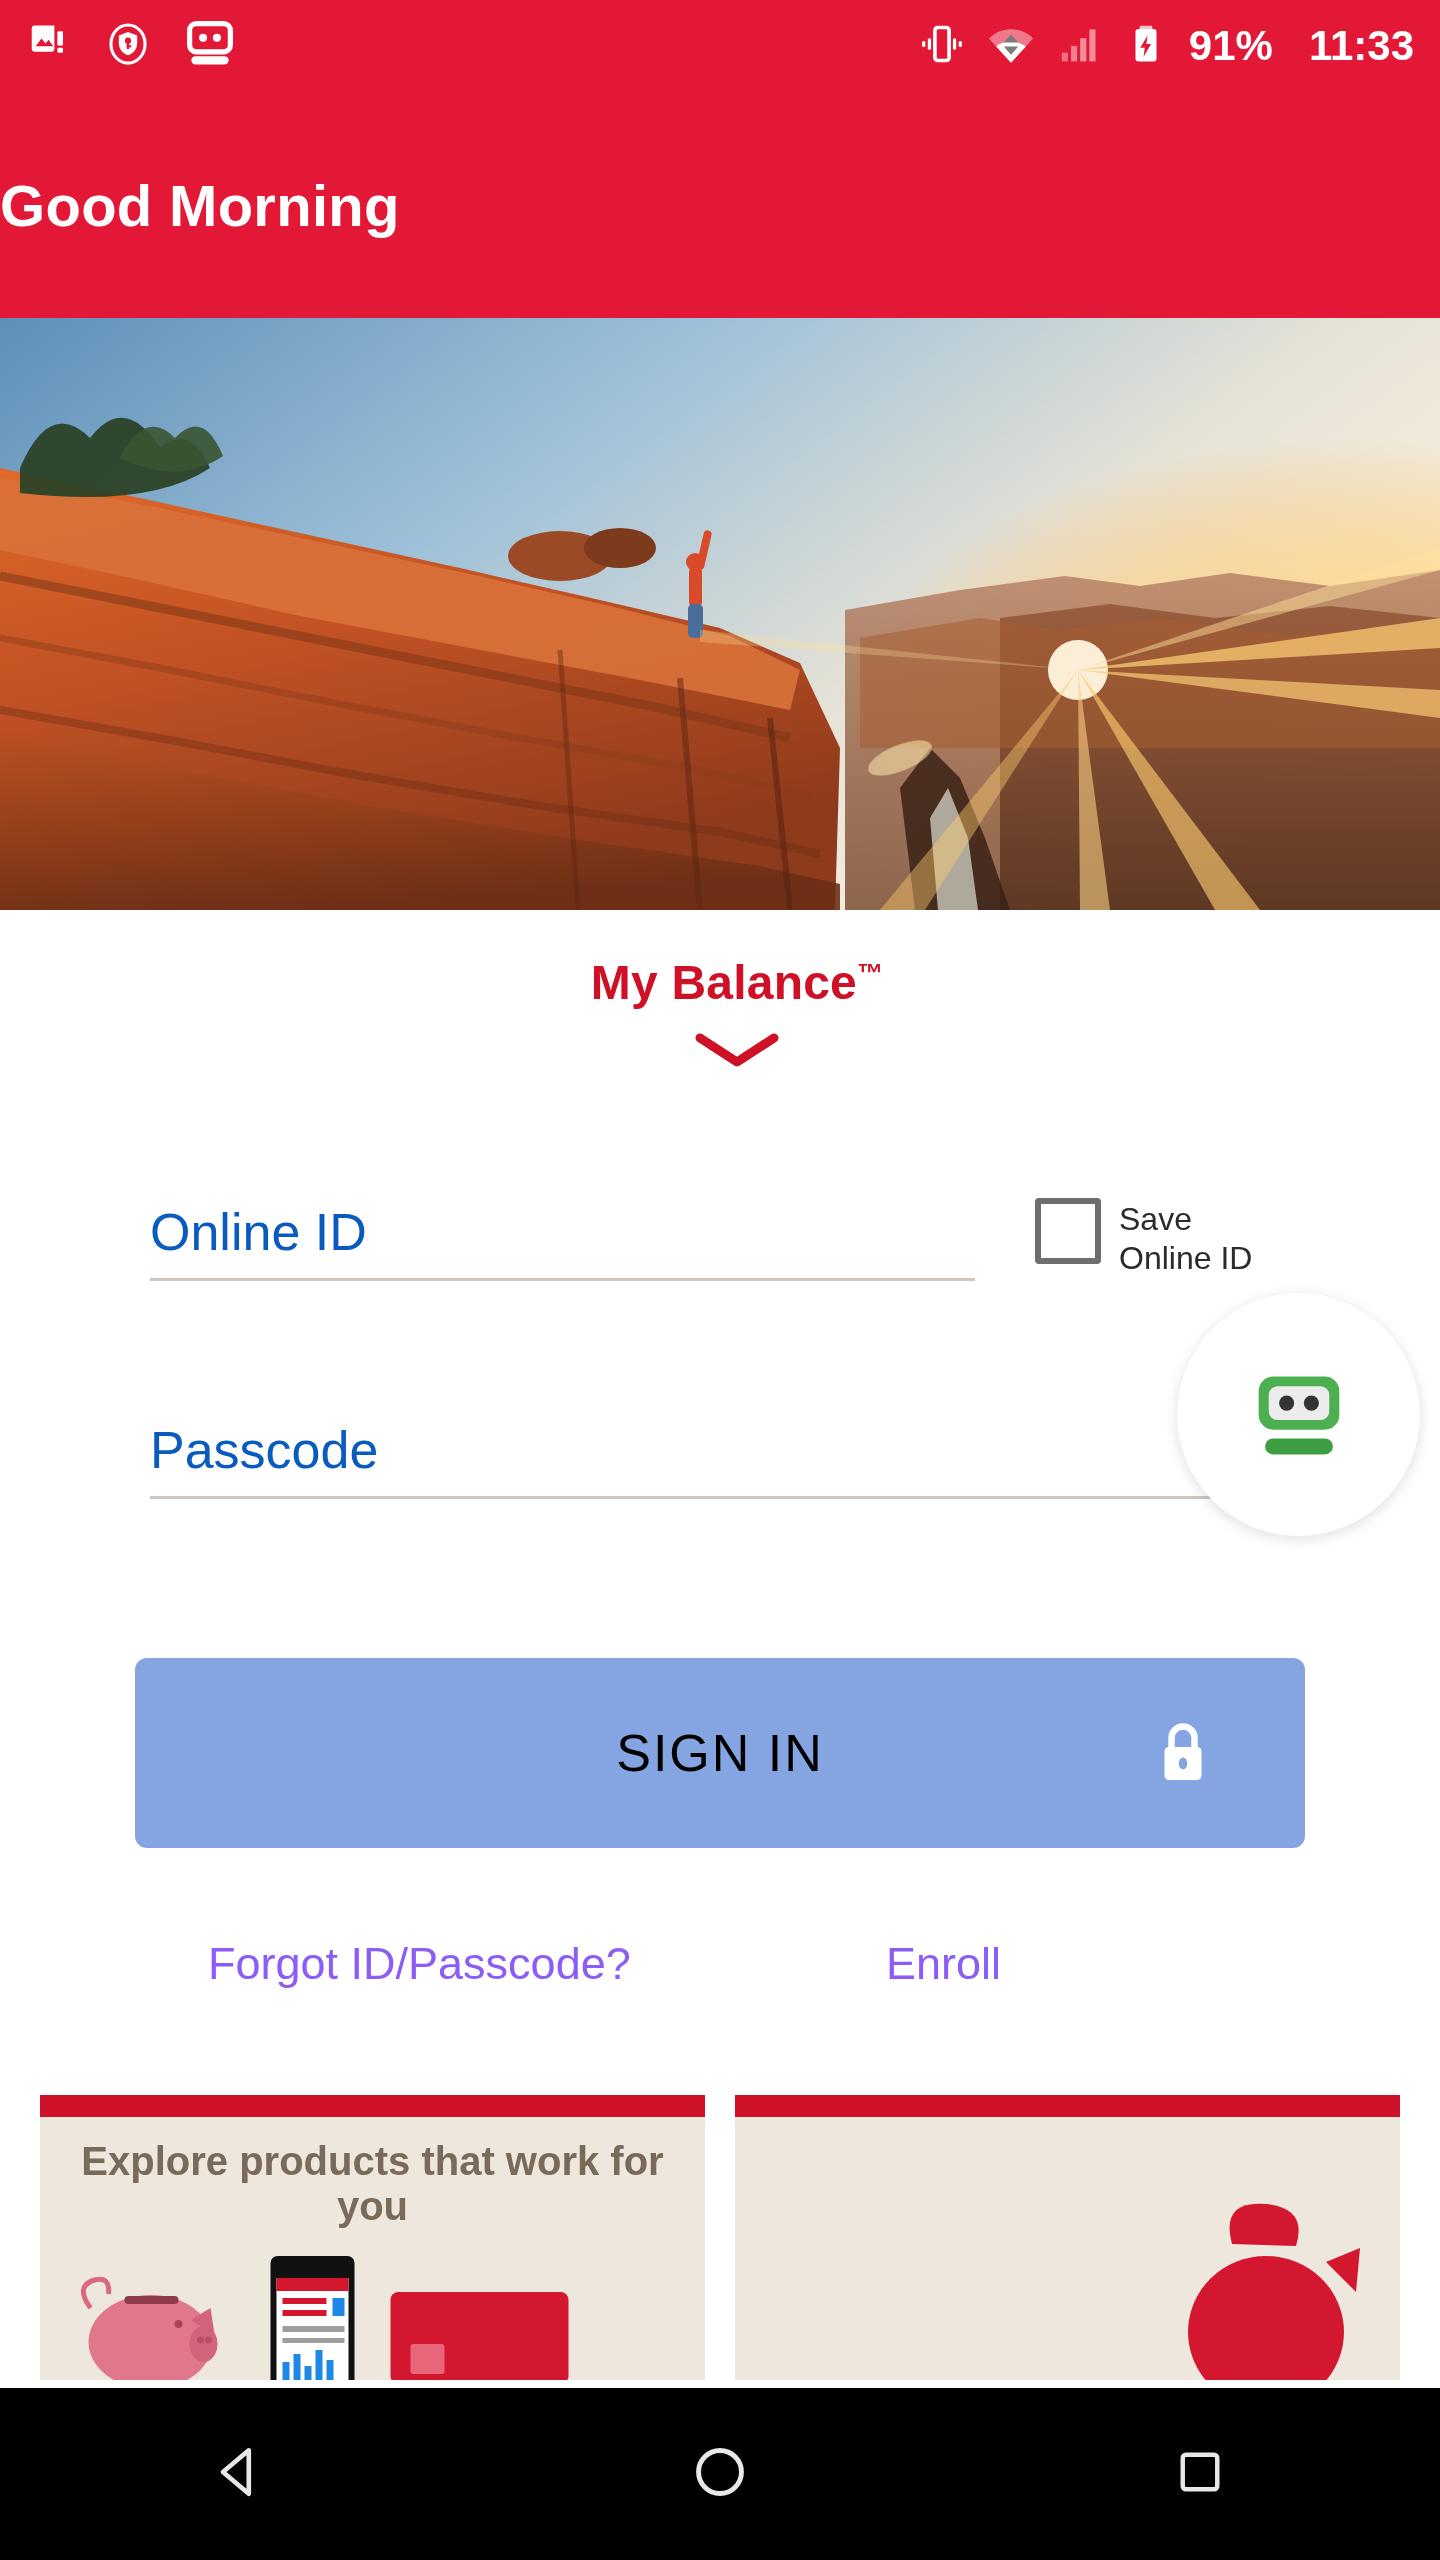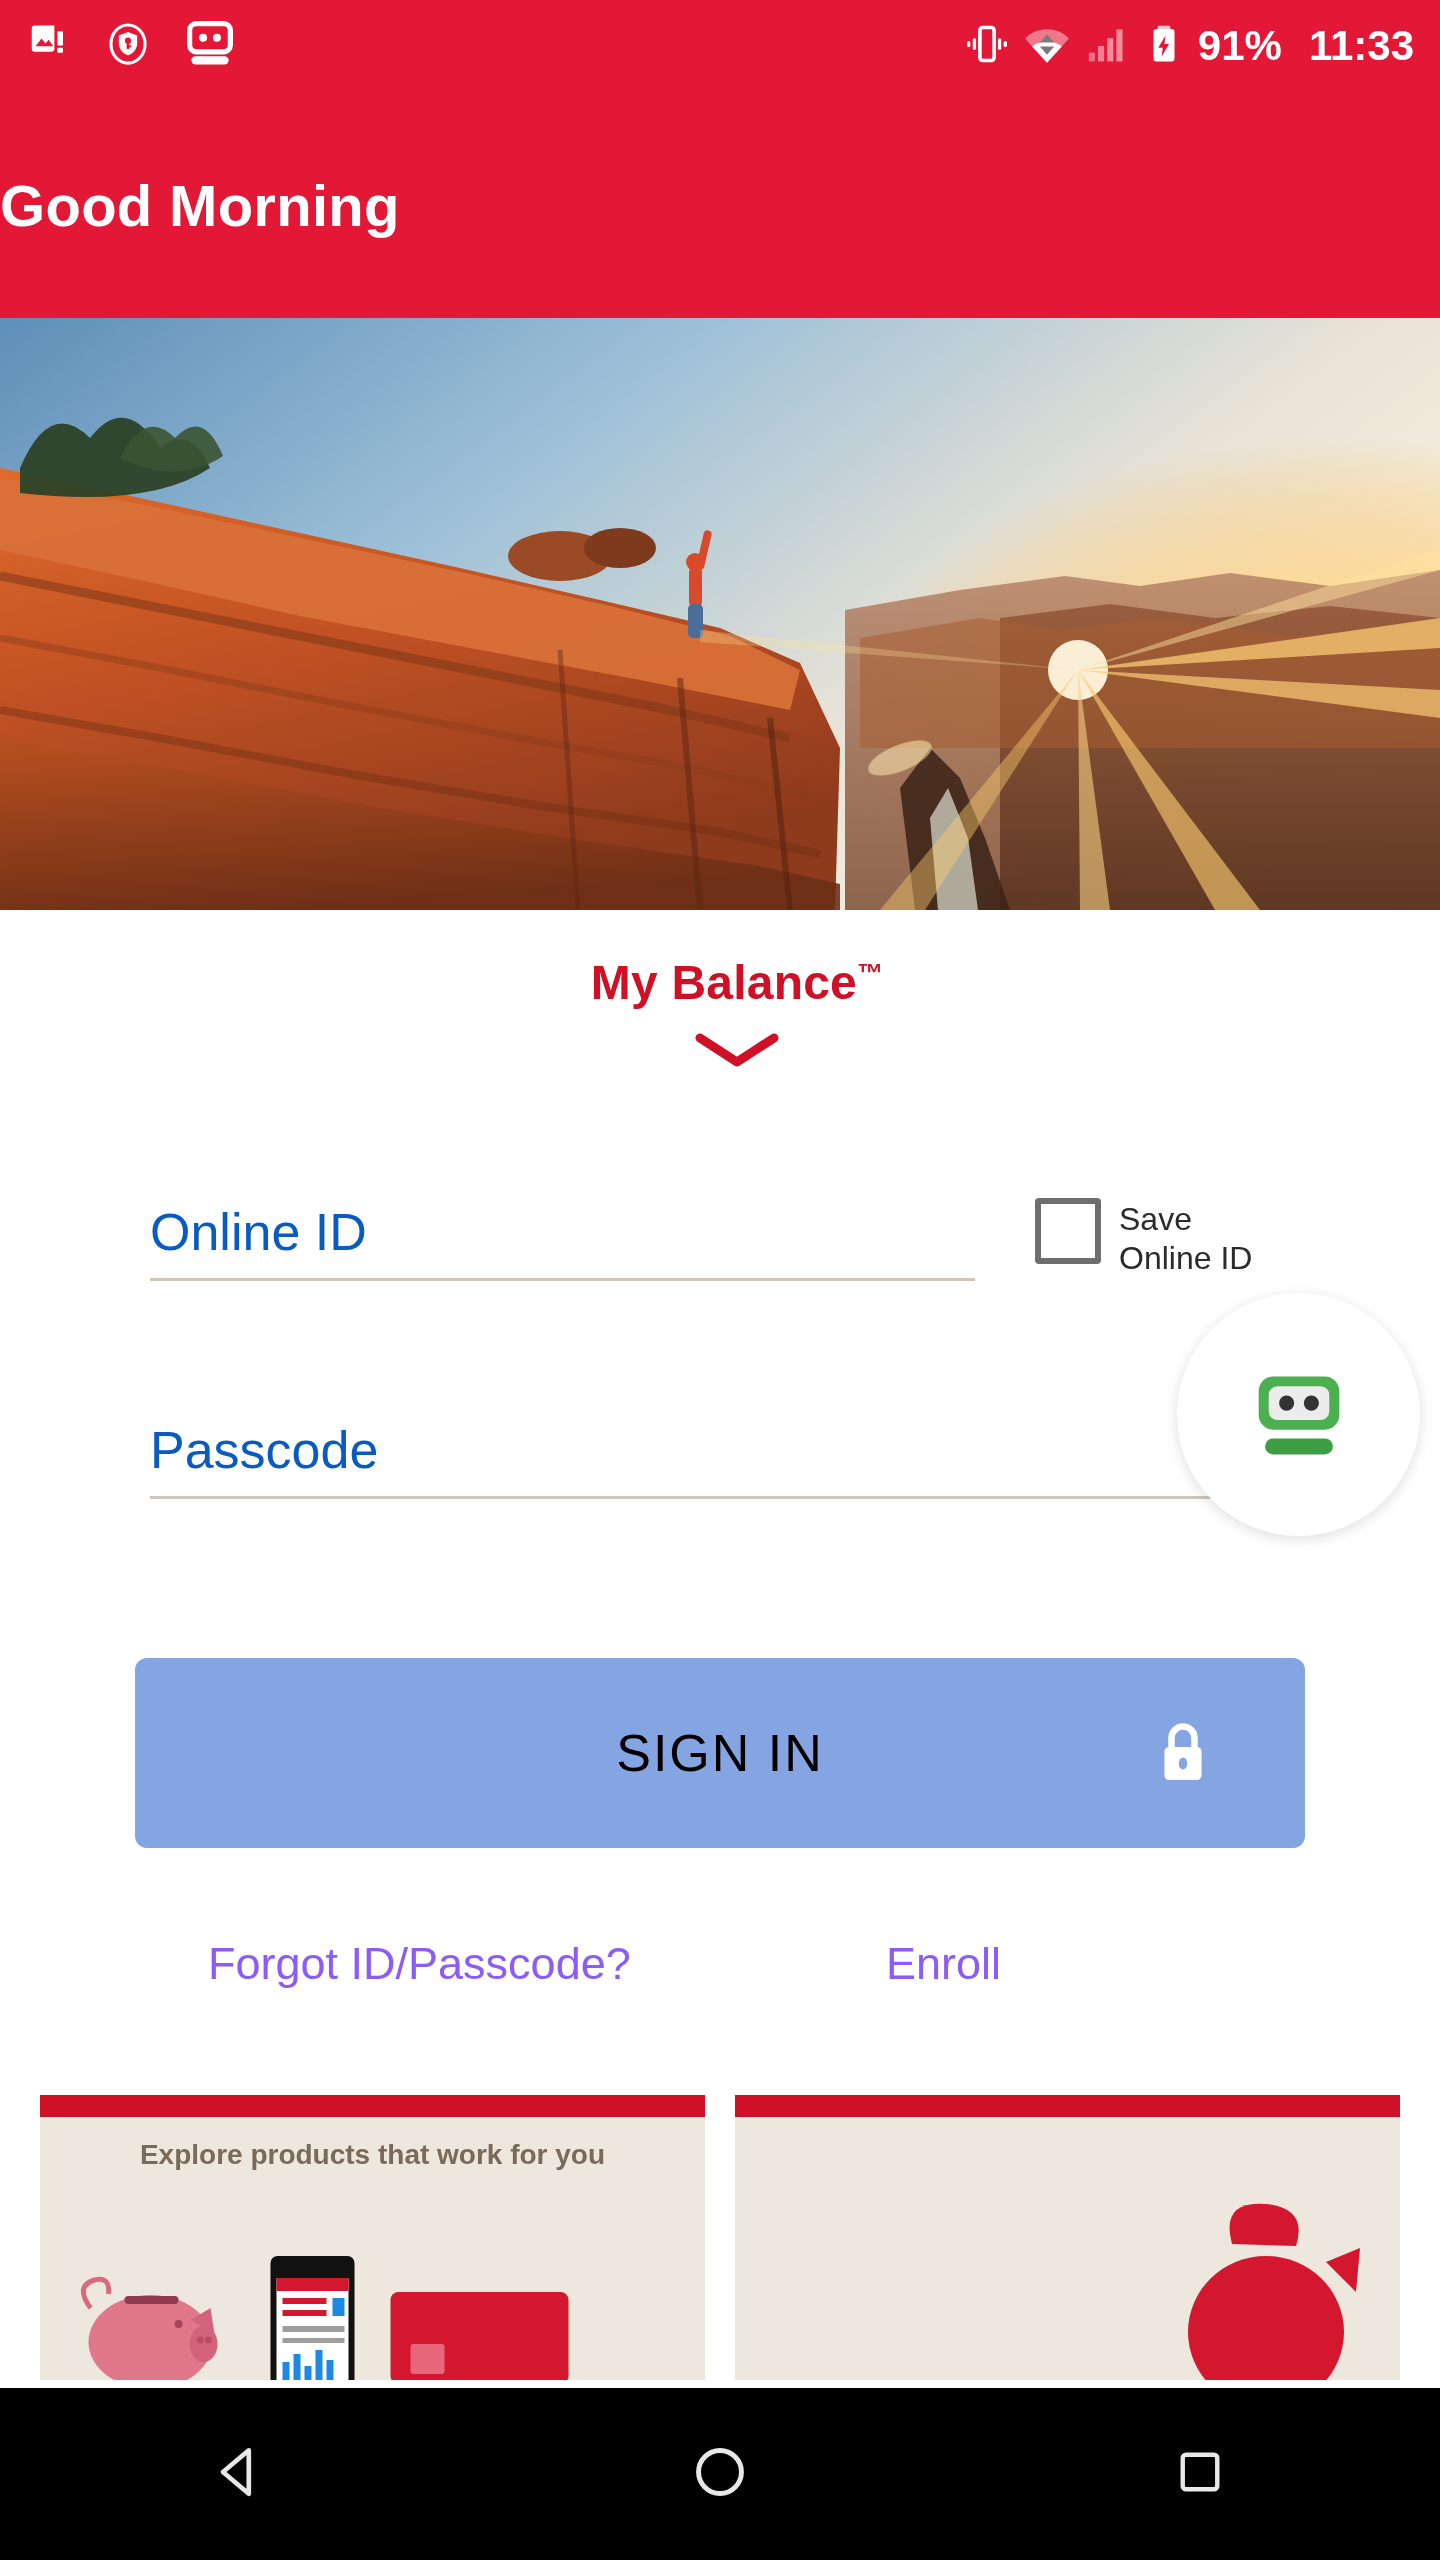--- a/index.html
+++ b/index.html
@@ -11,21 +11,21 @@
   }
   #screen { position:relative; width:1440px; height:2560px; background:#fff; }
 
   
   .statusbar{
     position:absolute; top:0; left:0; width:1440px; height:92px;
     background:#E31837; display:flex; align-items:center;
     padding:0 26px;
   }
   .status-left{ display:flex; align-items:center; gap:34px; }
-  .status-right{ margin-left:auto; display:flex; align-items:center; gap:13px; }
+  .status-right{ margin-left:auto; display:flex; align-items:center; gap:22px; }
   .sicon{ display:block; }
   .status-text{
     color:#fff; font-size:42px; font-weight:700; letter-spacing:0px;
     font-family:"Liberation Sans", sans-serif; line-height:1;
   }
   .status-time{ margin-left:14px; }
 
   
   .appbar{
     position:absolute; top:92px; left:0; width:1440px; height:226px;
@@ -124,21 +124,21 @@
   .promos{
     position:absolute; top:2095px; left:0; width:1440px; height:285px;
     display:flex; gap:30px; padding:0 40px; overflow:hidden;
   }
   .promo{
     flex:1 1 0; background:#EDE7DE; position:relative; overflow:hidden;
     cursor:pointer;
   }
   .promo-bar{ height:22px; background:#CE1126; width:100%; }
   .promo-title{
-    color:#7A6A5A; font-weight:700; font-size:28px; line-height:1.13;
+    color:#7A6A5A; font-weight:700; font-size:40px; line-height:1.13;
     padding:12px 18px;
   }
   #promo-0 .promo-title{ text-align:center; padding-top:22px; }
   #promo-1 .promo-title{ text-align:left; padding-top:78px; padding-left:26px; }
   .promo-art{ position:absolute; left:0; bottom:0; width:100%; }
 
   
   .navbar{
     position:absolute; bottom:0; left:0; width:1440px; height:172px;
     background:#000000; display:flex; align-items:center; justify-content:space-around;

